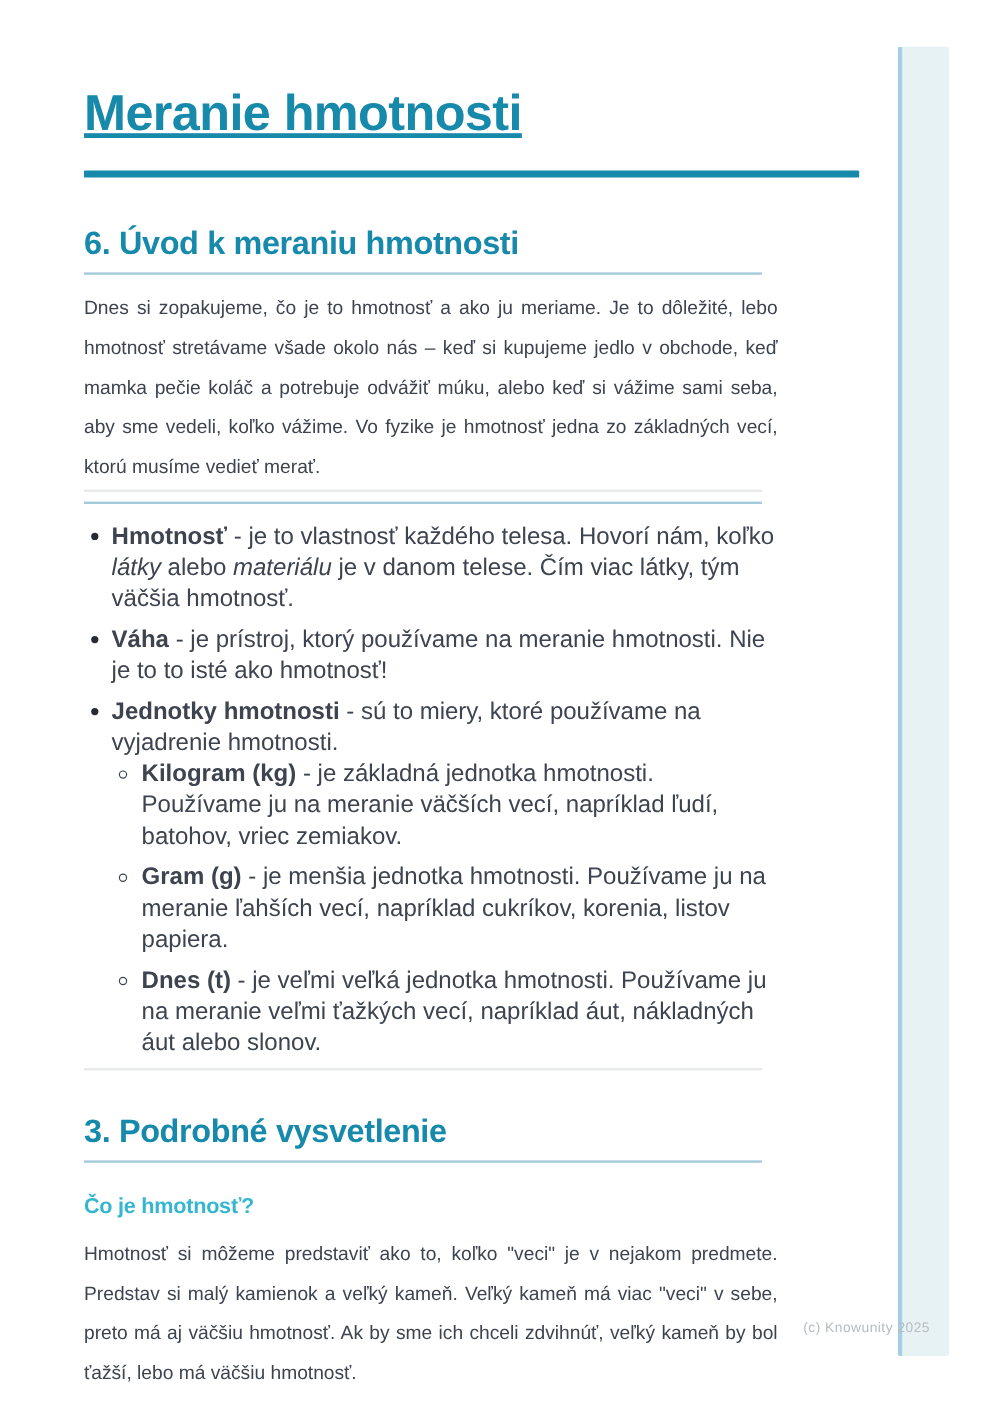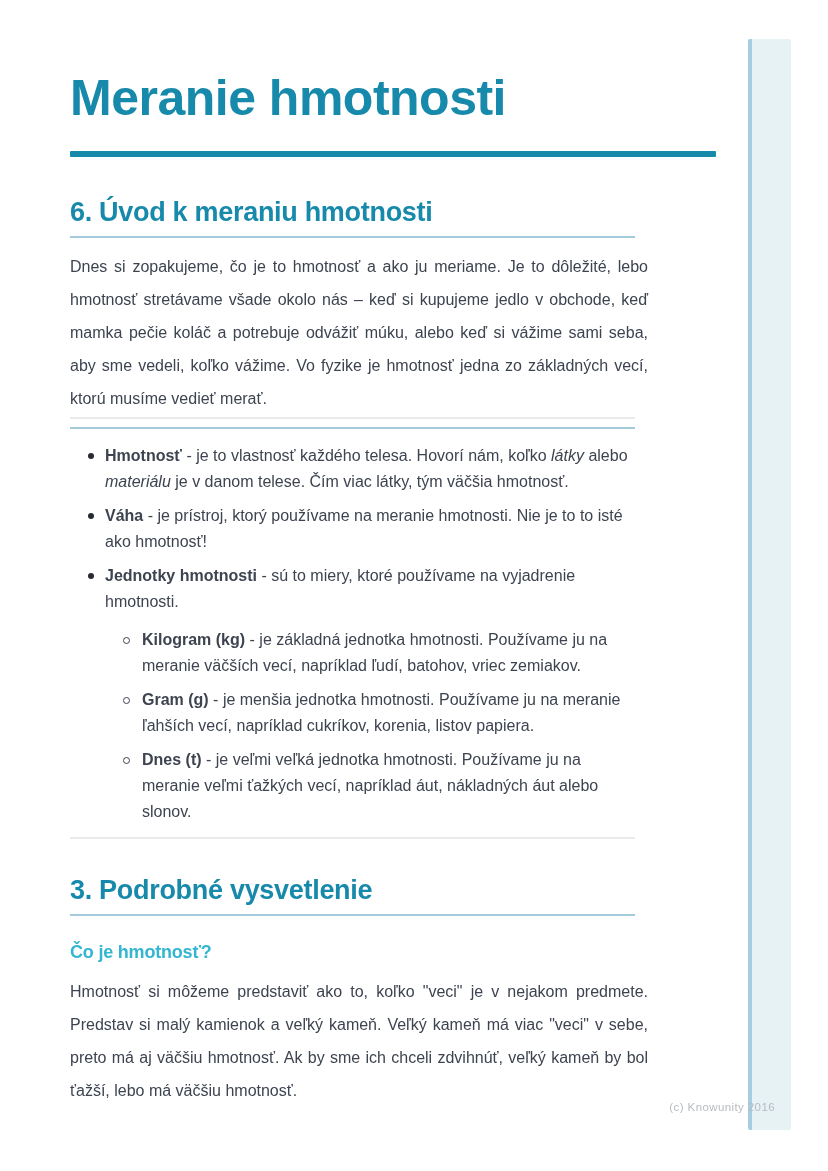--- a/index.html
+++ b/index.html
@@ -23,25 +23,26 @@
   }
 
   .content {
     position:absolute;
     top:0; left:70px;
     width:578px;
   }
 
   h1.doc-title {
     margin:72px 0 0 0;
-    font-size:50px;
+    font-size:42px;
     line-height:1.05;
     font-weight:800;
     letter-spacing:-0.5px;
     color:var(--heading-teal,#1789ab);
+    text-decoration:underline;
   }
   .title-rule {
     width:646px; height:6px;
     margin-top:26px;
     background:var(--heading-teal,#1789ab);
     border-radius:1px;
   }
 
   h2.sec-heading {
     margin:40px 0 0 0;
@@ -79,22 +80,22 @@
   hr.divider {
     border:none;
     border-top:2px solid var(--divider-gray,#e9eaeb);
     width:565px;
     margin:2px 0 0 0;
   }
   hr.divider.after-list { margin-top:0; }
 
   ul.terms, ul.terms ul.sub {
     list-style:none;
-    margin:12px; padding:0;
-    font-size:16px;
+    margin:0; padding:0;
+    font-size:20px;
     line-height:26px;
     color:var(--body-text,#3d4450);
   }
   ul.terms { margin-top:14px; }
   ul.terms > li, ul.sub > li {
     position:relative;
     padding-left:23px;
     margin-bottom:8px;
   }
   ul.sub { margin:8px 0 0 0; }
@@ -165,15 +166,15 @@
 
     <section>
       <h2 class="sec-heading tight">3. Podrobné vysvetlenie</h2>
       <div class="h2-rule"></div>
       <h3 class="sub-heading">Čo je hmotnosť?</h3>
       <p class="para">Hmotnosť si môžeme predstaviť ako to, koľko "veci" je v nejakom predmete. Predstav si malý kamienok a veľký kameň. Veľký kameň má viac "veci" v sebe, preto má aj väčšiu hmotnosť. Ak by sme ich chceli zdvihnúť, veľký kameň by bol ťažší, lebo má väčšiu hmotnosť.</p>
     </section>
 
   </div>
 
-  <div class="watermark">(c) Knowunity 2016</div>
+  <div class="watermark">(c) Knowunity 2025</div>
 
 </div>
 
 </body></html>

